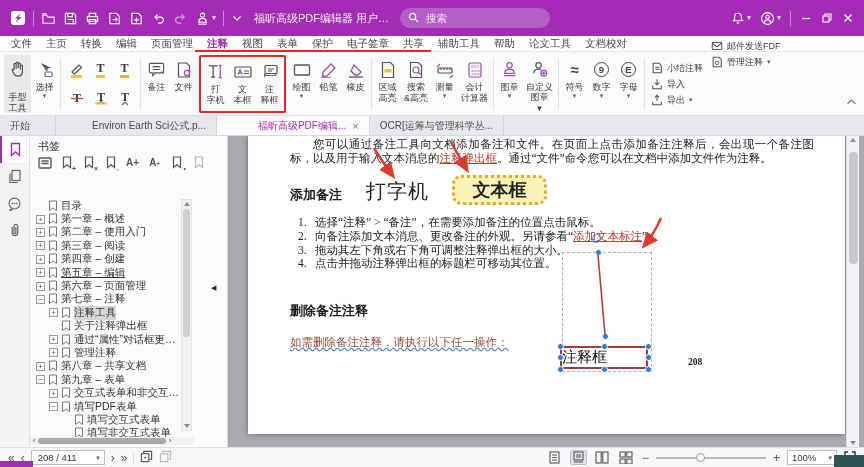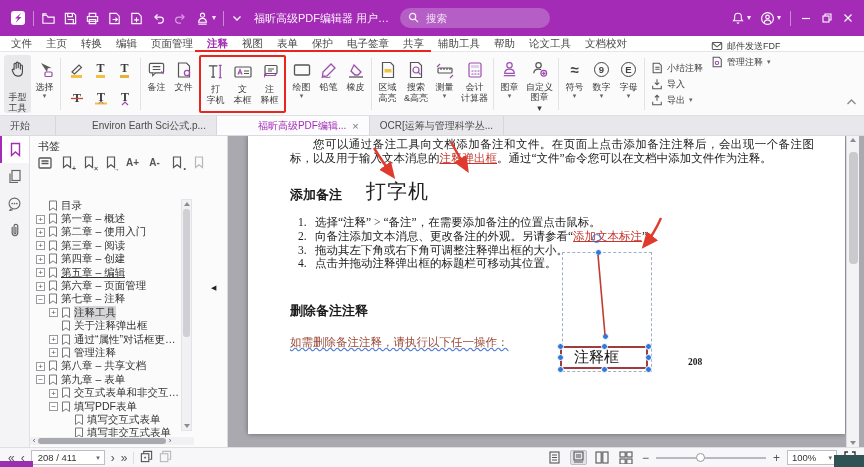--- a/index.html
+++ b/index.html
@@ -111,21 +111,21 @@
             border:3px dotted #DBA93C;border-radius:9px;display:flex;align-items:center;justify-content:center;
             font-size:18px;font-weight:bold;color:#222;font-family:"Liberation Sans",sans-serif;}
   .plist{position:absolute;left:50px;top:80px;width:505px;font-size:11.5px;line-height:13.8px;}
   .pli{display:flex;}
   .plin{width:17px;flex:none;}
   .h-del{position:absolute;left:42px;top:166px;font-size:13px;font-weight:bold;font-family:"Liberation Sans",sans-serif;}
   .squig{position:absolute;left:42px;top:199px;font-size:11.5px;color:#9A4B38;
          text-decoration:underline;text-decoration-style:wavy;text-decoration-color:#4A77D4;}
   .selbox{position:absolute;left:314px;top:116px;width:90px;height:120px;border:1px dashed #9FB0CE;}
   .callout{position:absolute;left:312px;top:210px;width:88px;height:23px;border:2px solid #A03C3C;
-           background:#fff;font-size:15px;line-height:19px;padding-left:12px;color:#111;}
+           background:#fff;font-size:15px;line-height:19px;padding-left:0;color:#111;}
   .hdl{position:absolute;width:7px;height:7px;border-radius:50%;background:#2F78DC;border:1px solid #fff;}
   .rotate-hdl{position:absolute;left:344px;top:98px;width:9px;height:9px;border:1.6px solid #2F78DC;border-radius:50%;}
   .pgnum{position:absolute;left:440px;top:221px;font-size:9.5px;font-weight:bold;}
   .page-overlay{position:absolute;left:0;top:0;pointer-events:none;}
   .vscroll{position:absolute;right:5px;top:0;width:13px;bottom:0;background:#F3F3F5;border-left:1px solid #DCDCE0;}
   .vthumb{position:absolute;left:2px;top:16px;width:9px;height:112px;background:#C9C9CE;border-radius:4px;}
   .vscroll .tri{left:3px;}
 
   
   .statusbar{position:absolute;left:0;bottom:0;right:0;height:20px;background:#F7F7F9;border-top:1px solid #DFDFE3;
@@ -852,20 +852,23 @@
       </div>
       <span class="splitter">◀</span>
     </div>
 
     <div class="content">
       <div class="page">
         <div class="para"><span>您可以通过备注工具向文档添加备注和文件。在页面上点击添加备注注释后，会出现一个备注图标，以及用于输入文本消息的</span><span class="plink">注释弹出框</span><span>。通过“文件”命令您可以在文档中添加文件作为注释。</span></div>
 
         <div class="h-add">添加备注</div>
         <div class="tw-sample">打字机</div>
+        <div class="cloudbox">
+            <span>文本框</span>
+          </div>
 
         <div class="plist" id="pdfList">
             <div class="pli">
               <span class="plin">1.</span>
               <span>选择“注释” &gt; “备注”，在需要添加备注的位置点击鼠标。</span>
             </div>
             <div class="pli">
               <span class="plin">2.</span>
               <span>向备注添加文本消息、更改备注的外观。另请参看“<span class="plink">添加文本标注</span>”。</span>
             </div>

